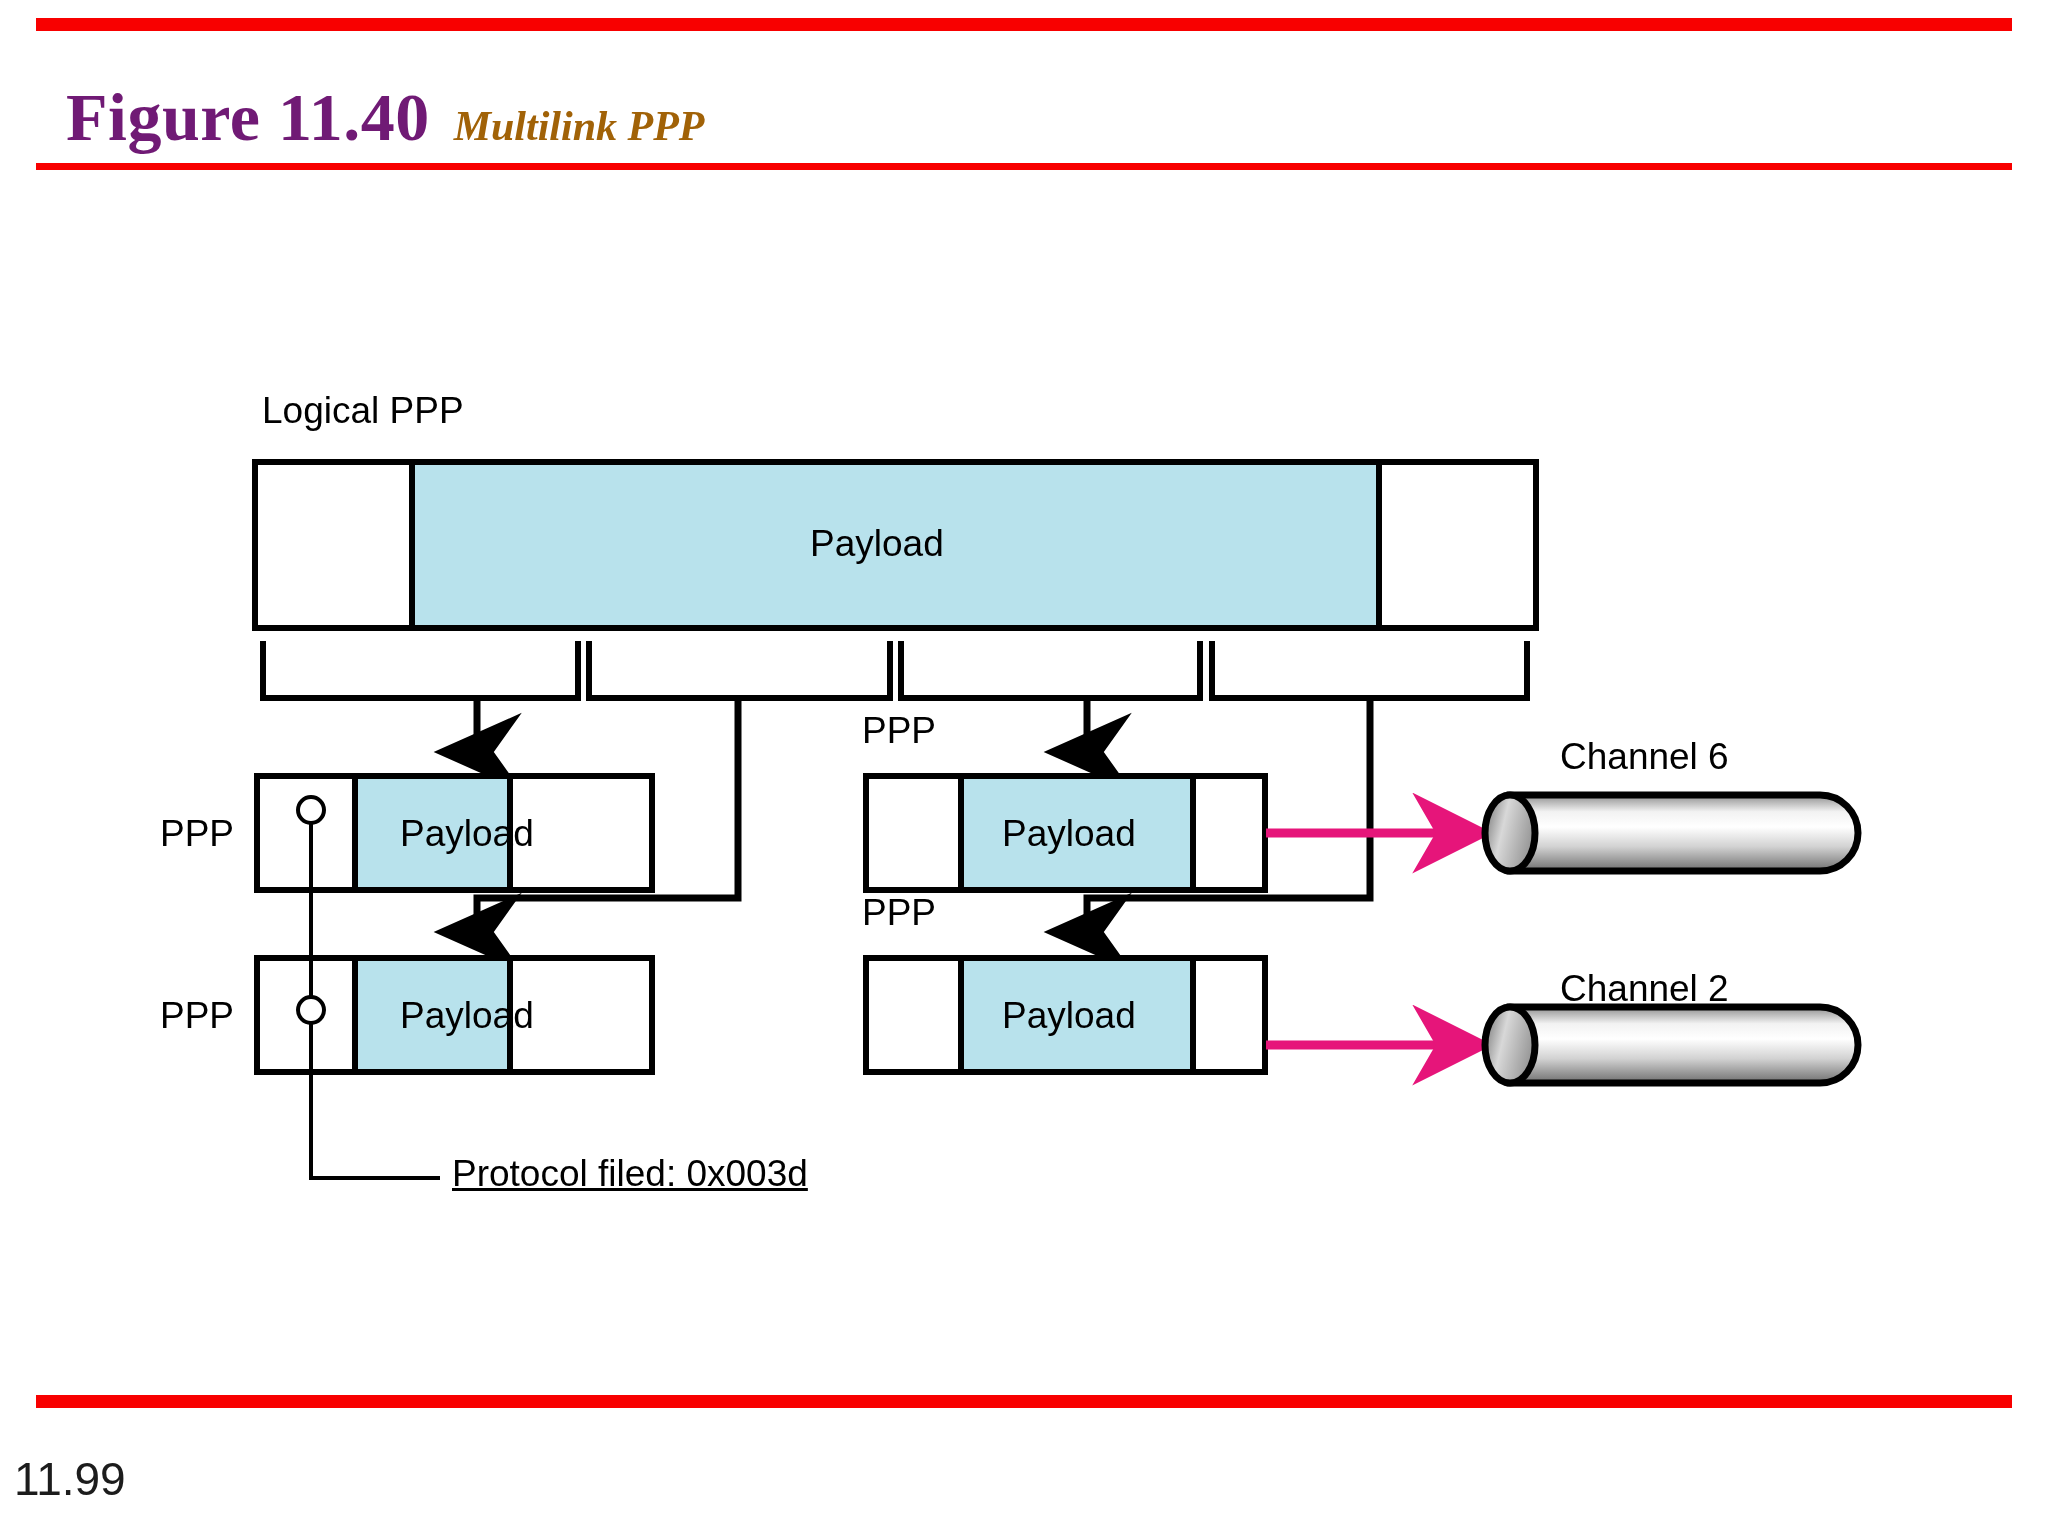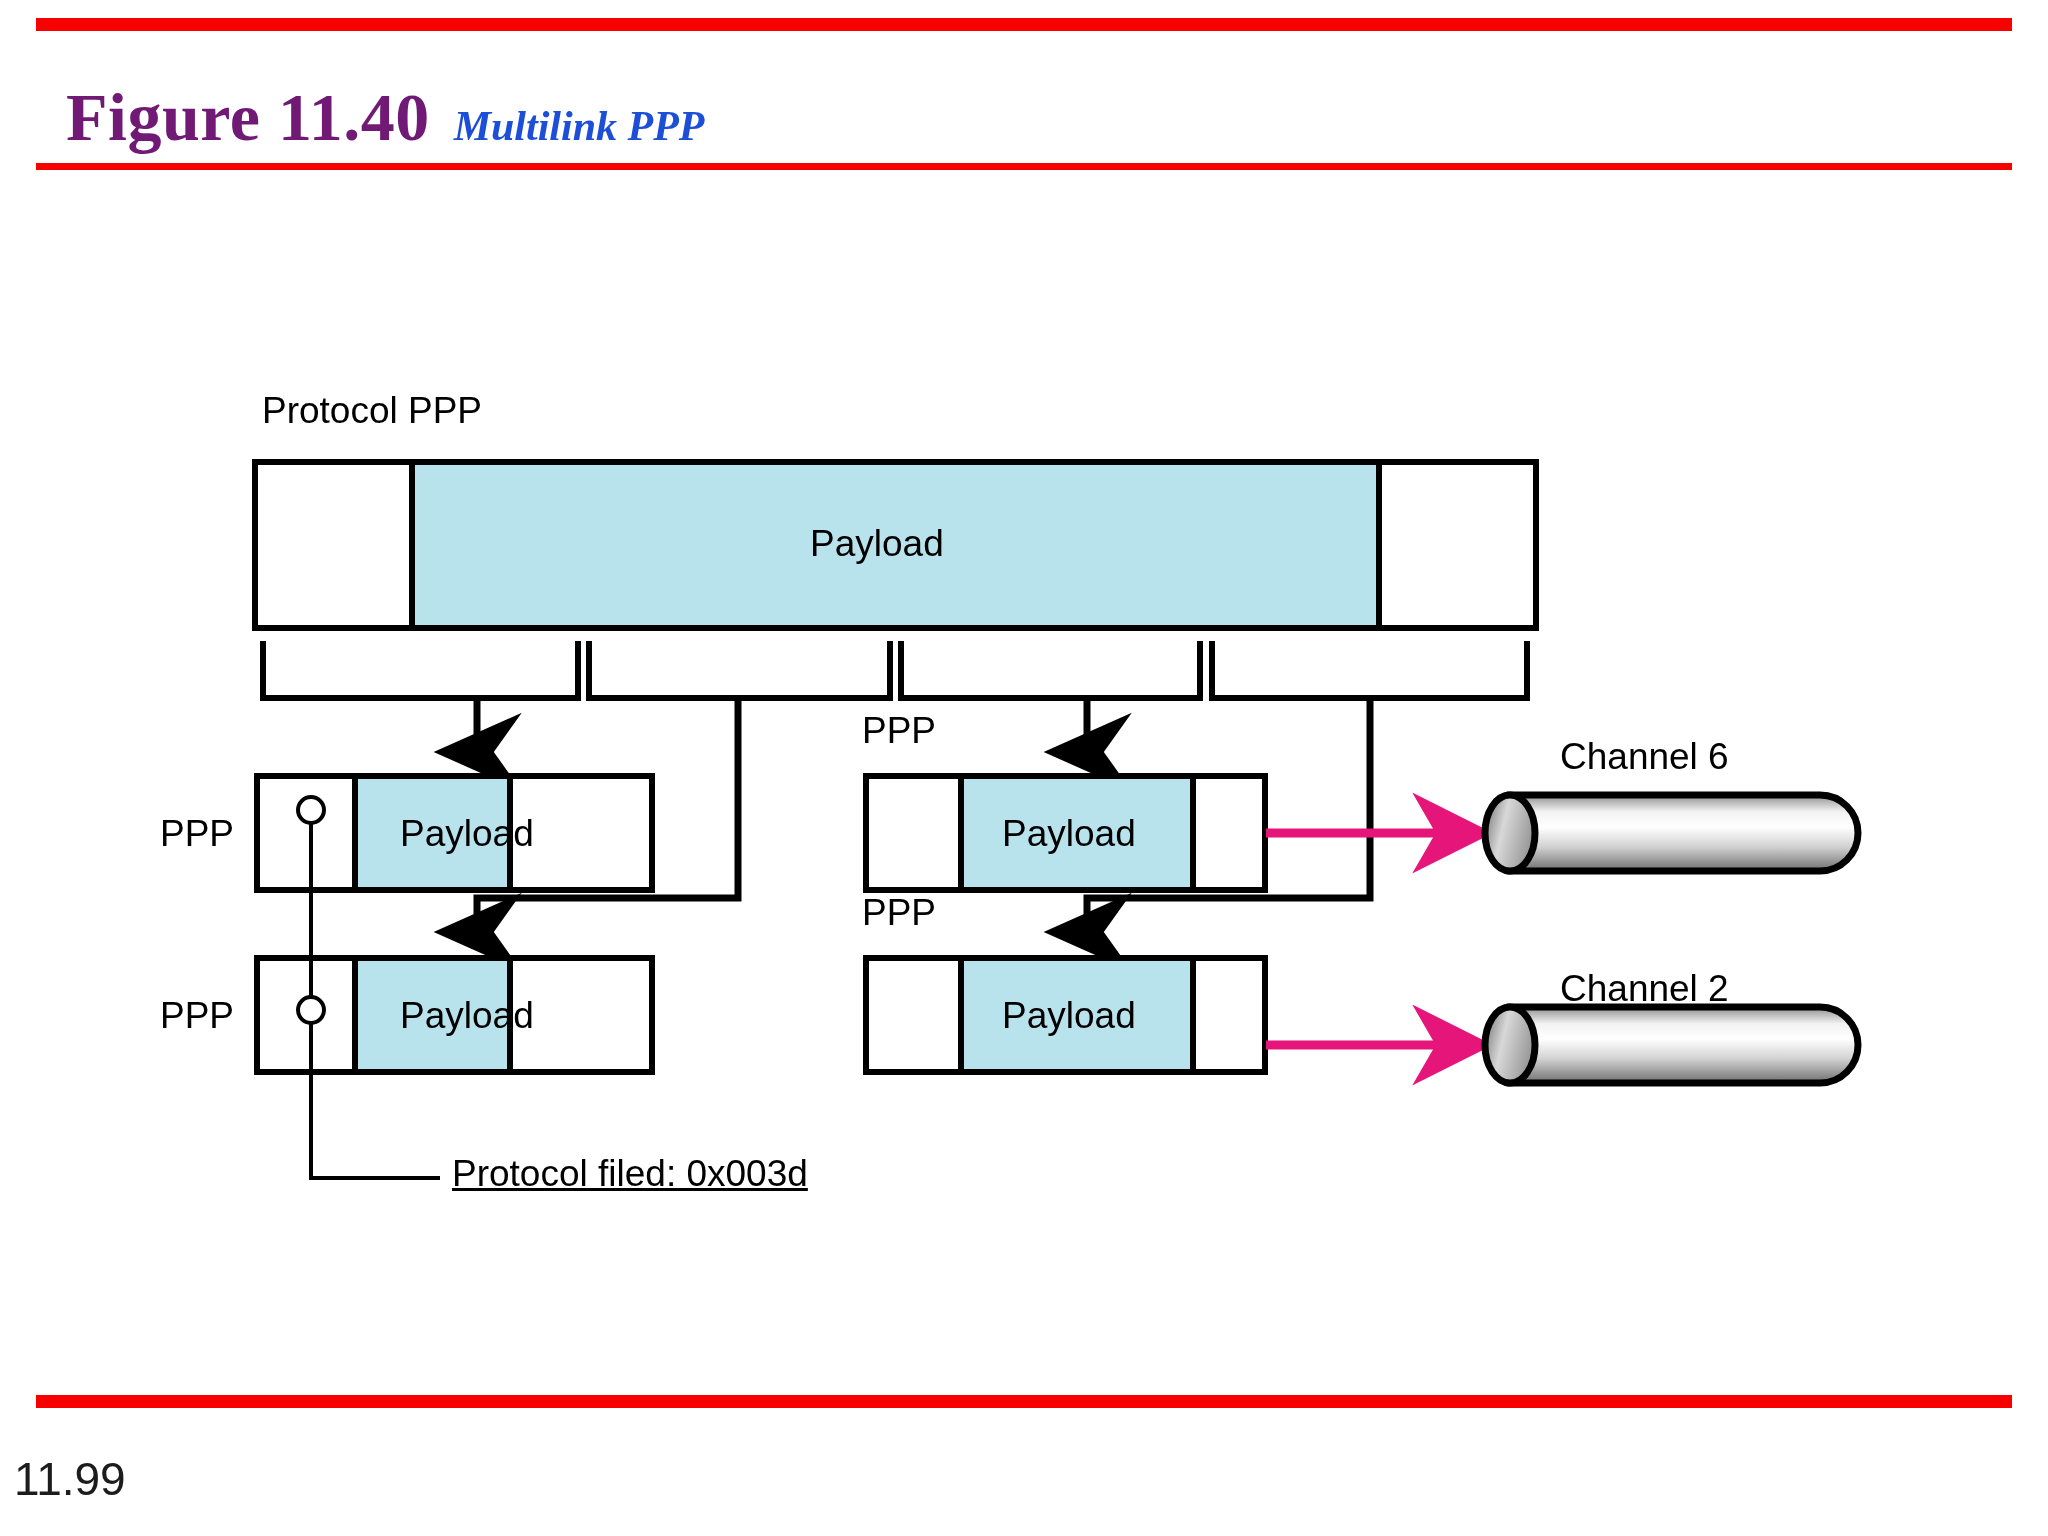--- a/index.html
+++ b/index.html
@@ -37,21 +37,21 @@
     font-weight: bold;
     font-size: 68px;
     color: #701a75;
     letter-spacing: 0.5px;
   }
   .fig-title {
     font-family: "Liberation Serif", serif;
     font-weight: bold;
     font-style: italic;
     font-size: 42px;
-    color: #1d4ed8;
+    color: #a16207;
     margin-left: 24px;
   }
 
   .page-num {
     position: absolute;
     left: 14px;
     top: 1452px;
     font-family: "Liberation Sans", sans-serif;
     font-weight: normal;
     font-size: 46px;
@@ -176,21 +176,21 @@
     <path d="M1510,795 L1820,795 A38,38 0 0 1 1820,871 L1510,871 Z" fill="url(#cylBody)" stroke="#000000" stroke-width="7"></path>
     <ellipse cx="1510" cy="833" rx="25" ry="38" fill="url(#cylCap)" stroke="#000000" stroke-width="7"></ellipse>
   </g>
 
   <g>
     <path d="M1510,1007 L1820,1007 A38,38 0 0 1 1820,1083 L1510,1083 Z" fill="url(#cylBody)" stroke="#000000" stroke-width="7"></path>
     <ellipse cx="1510" cy="1045" rx="25" ry="38" fill="url(#cylCap)" stroke="#000000" stroke-width="7"></ellipse>
   </g>
 </svg>
 
-<div class="dlabel" style="left:262px; top:392px;">Protocol PPP</div>
+<div class="dlabel" style="left:262px; top:392px;">Logical PPP</div>
 
 <div class="dlabel" style="left:810px; top:525px;">Payload</div>
 
 <div class="dlabel" style="left:160px; top:815px;">PPP</div>
 <div class="dlabel" style="left:400px; top:815px;">Payload</div>
 
 <div class="dlabel" style="left:160px; top:997px;">PPP</div>
 <div class="dlabel" style="left:400px; top:997px;">Payload</div>
 
 <div class="dlabel" style="left:862px; top:712px;">PPP</div>

